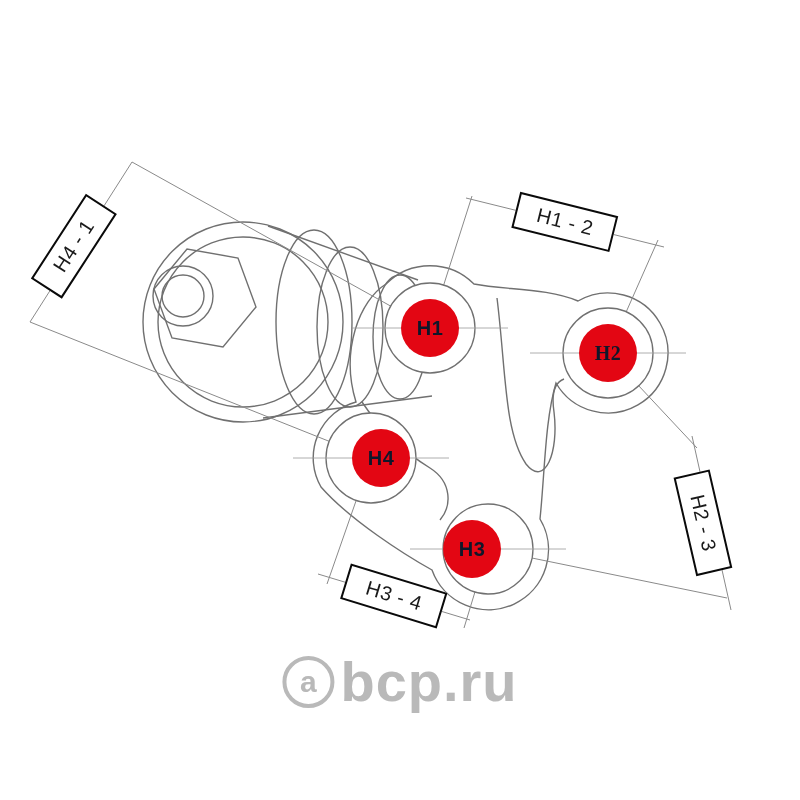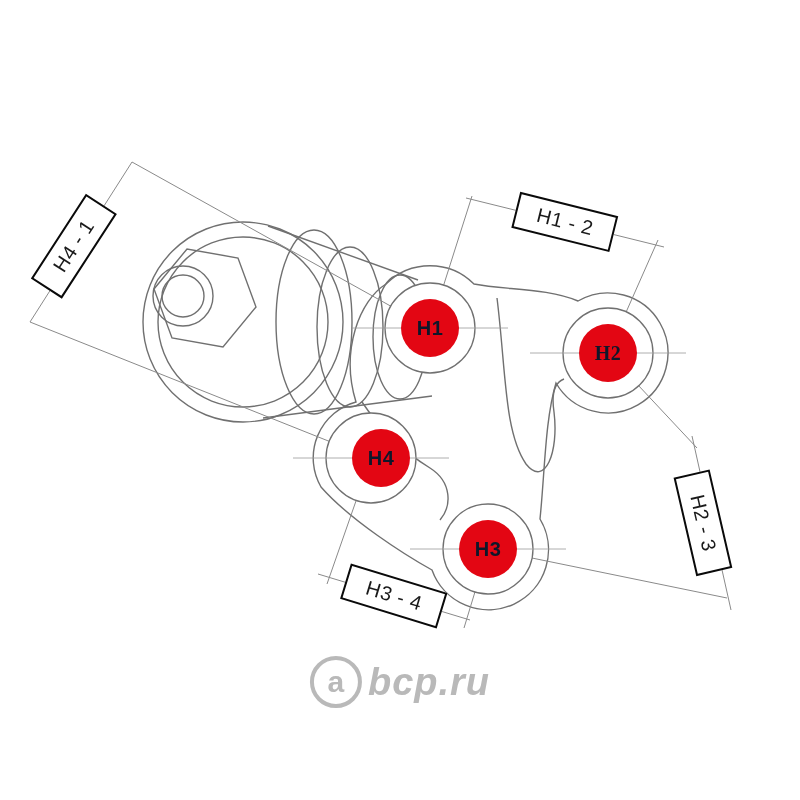--- a/index.html
+++ b/index.html
@@ -67,25 +67,24 @@
     border: 4px solid currentColor;
     border-radius: 50%;
     display: flex;
     align-items: center;
     justify-content: center;
     font-size: 30px;
     font-weight: bold;
     line-height: 1;
   }
   .wm-text {
-    font-size: 38px;
+    font-size: 56px;
     font-weight: bold;
     letter-spacing: 1px;
     line-height: 1;
-    font-style: italic;
   }
 </style>
 </head>
 <body>
 
 <div class="canvas">
 
   <svg width="800" height="800" viewBox="0 0 800 800">
 
     <g stroke="#707070" stroke-width="1.4" fill="none">
@@ -150,21 +149,21 @@
       <line x1="293" y1="458" x2="449" y2="458"></line>
     </g>
   </svg>
 
   <div class="marker" style="left: 430px; top: 328px; background-color: rgb(227, 6, 19);">
     <span>H1</span>
   </div>
   <div class="marker" style="left: 608px; top: 353px; background-color: rgb(227, 6, 19); font-family: Liberation Serif, serif;">
     <span>H2</span>
   </div>
-  <div class="marker" style="left: 488px; top: 549px; background-color: rgb(227, 6, 19);">
+  <div class="marker" style="left: 472px; top: 549px; background-color: rgb(227, 6, 19);">
     <span>H3</span>
   </div>
   <div class="marker" style="left: 381px; top: 458px; background-color: rgb(227, 6, 19);">
     <span>H4</span>
   </div>
 
   <div class="dim-label" style="left:74px; top:246px; --rot:-57deg;">
     <span>H4 - 1</span>
   </div>
   <div class="dim-label" style="left:565px; top:222px; --rot:14deg;">

